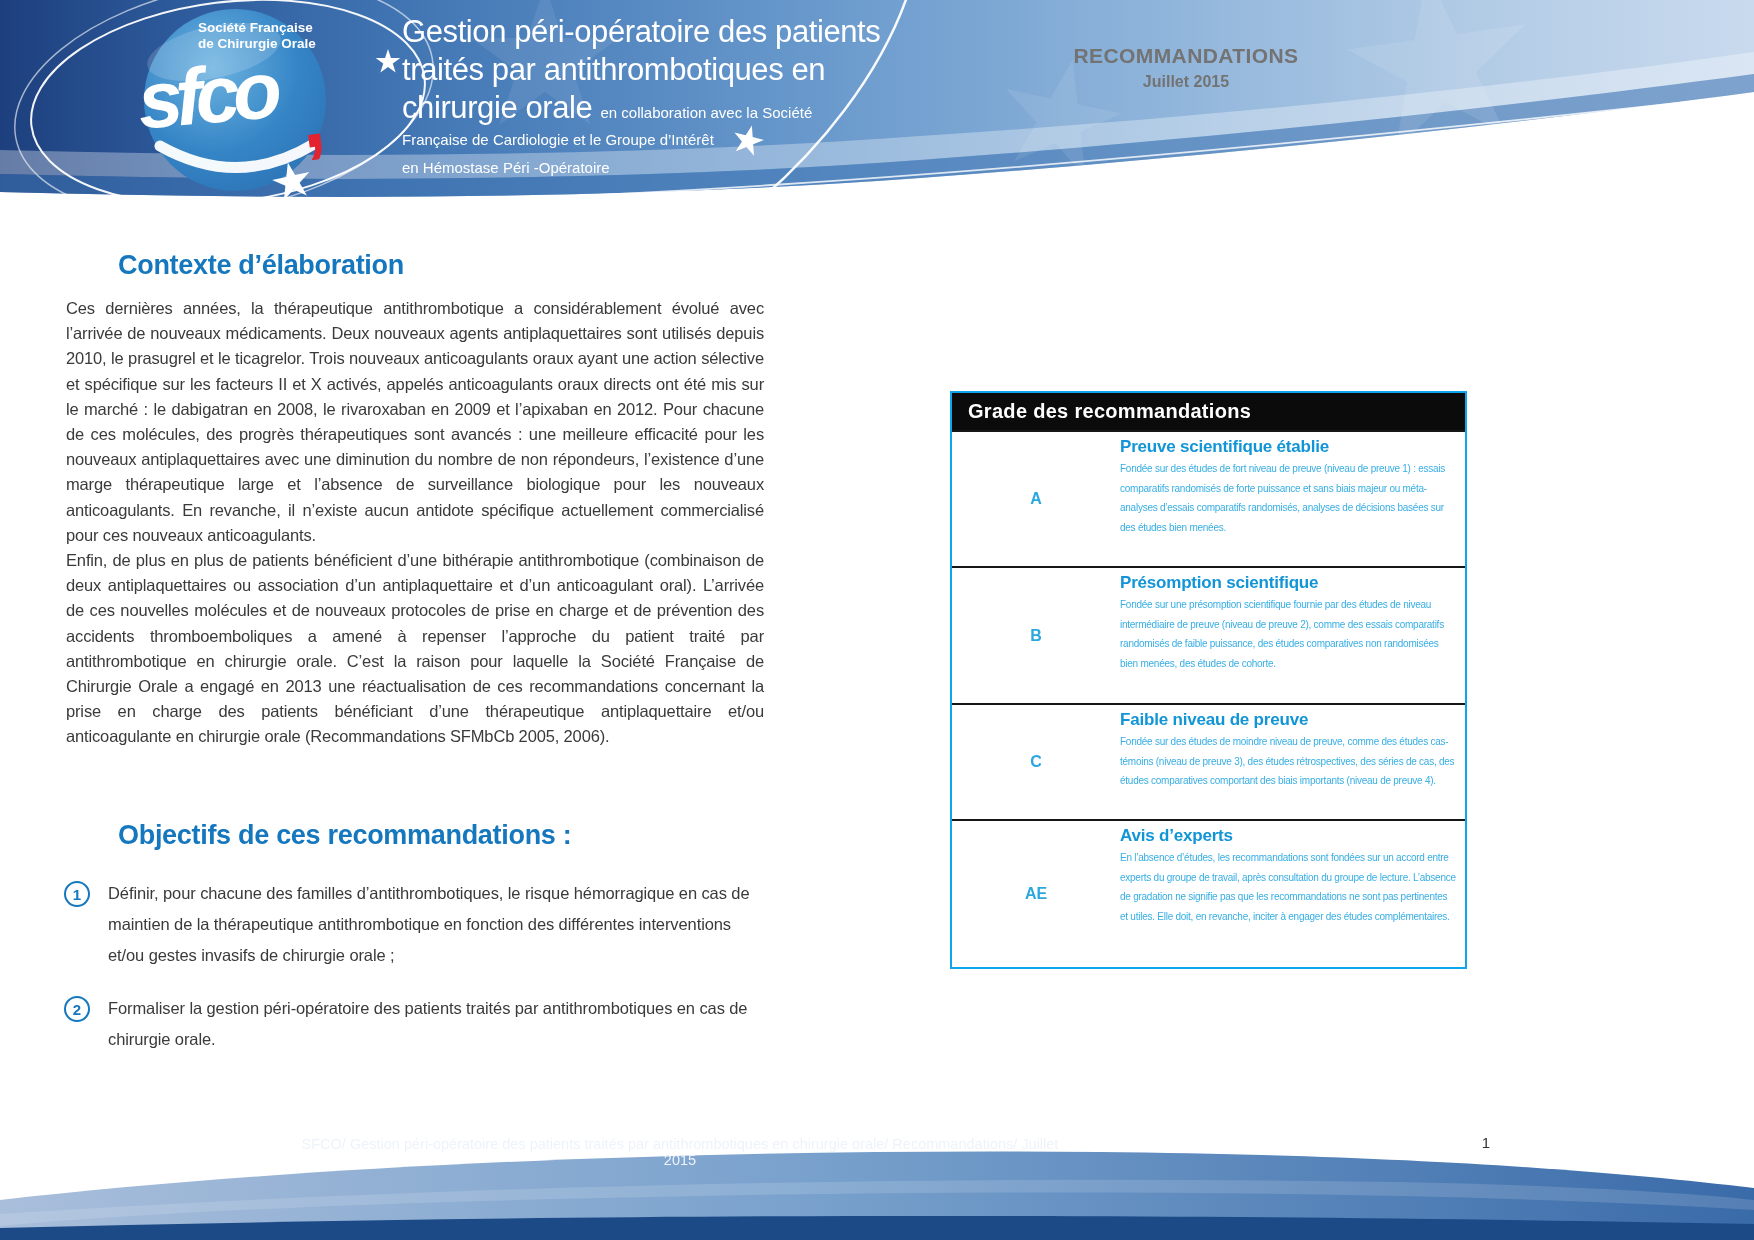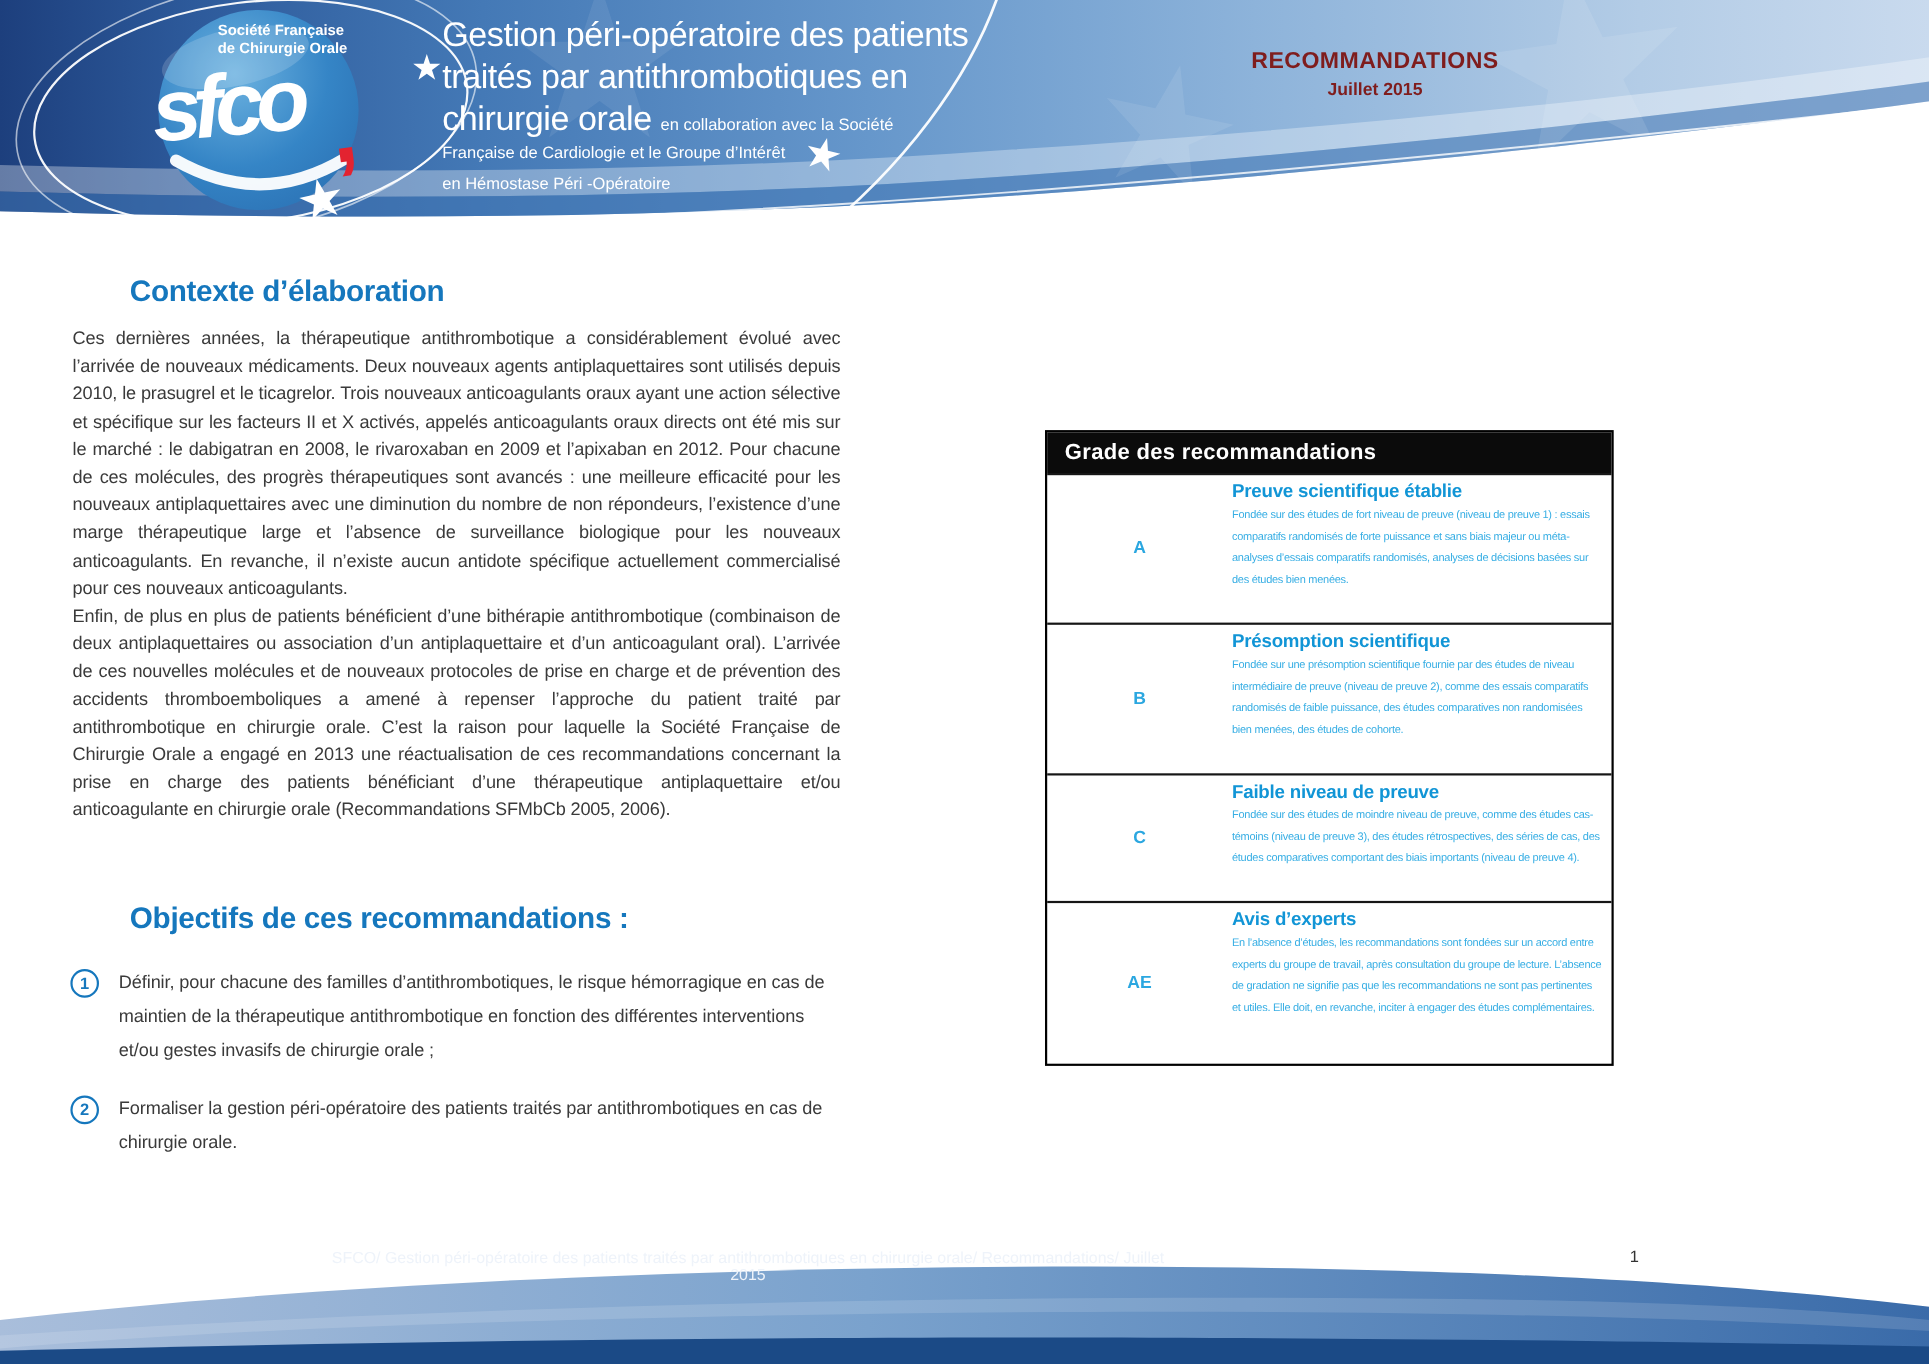--- a/index.html
+++ b/index.html
@@ -16,40 +16,40 @@
   .logo-comma{position:absolute;left:300px;top:70px;z-index:3;color:#e32330;font-weight:bold;font-size:84px;transform:rotate(-8deg);}
 
   
   .hdr-title{position:absolute;z-index:3;color:#fff;left:402px;letter-spacing:-0.4px;}
   .t-big{font-size:31px;font-weight:400;}
   .t1{top:14px;} .t2{top:52px;} .t3{top:90px;}
   .t-small{font-size:15px;font-weight:400;letter-spacing:0;}
   .t3 .t-small{margin-left:8px;text-align:right;}
   .s1{top:131px;} .s2{top:159px;}
 
-  .badge{position:absolute;left:1100px;top:44px;width:300px;z-index:3;text-align:center;color:#7f1d1d;}
+  .badge{position:absolute;left:1036px;top:44px;width:300px;z-index:3;text-align:center;color:#737373;}
   .badge-title{font-size:21px;font-weight:bold;letter-spacing:.4px;}
   .badge-date{font-size:16px;font-weight:bold;margin-top:5px;}
 
   
   .h-blue{position:absolute;color:#1577bd;font-weight:bold;font-size:27px;letter-spacing:-0.3px;z-index:2;}
   .h-contexte{left:118px;top:250px;}
   .h-objectifs{left:118px;top:820px;}
 
   .bodycopy{position:absolute;left:66px;top:296px;width:698px;z-index:2;}
   .bodycopy p{margin:0;font-size:16.5px;line-height:25.2px;color:#3a3a3a;text-align:justify;letter-spacing:-0.15px;}
 
   .objectives{position:absolute;left:64px;top:878px;width:710px;z-index:2;}
   .obj-item{display:flex;gap:18px;margin-bottom:22px;}
   .obj-num{flex:none;width:26px;height:26px;margin-top:3px;border:2px solid #1577bd;border-radius:50%;color:#1577bd;
            font-size:15px;font-weight:bold;display:flex;align-items:center;justify-content:center;box-sizing:border-box;}
   .obj-text{font-size:16.5px;line-height:31px;color:#3a3a3a;width:645px;letter-spacing:-0.1px;}
 
   
-  .grades{position:absolute;left:950px;top:391px;width:517px;z-index:2;border:2px solid #000000;background:#fff;box-sizing:border-box;}
+  .grades{position:absolute;left:950px;top:391px;width:517px;z-index:2;border:2px solid #0ea5e9;background:#fff;box-sizing:border-box;}
   .grades-header{background:#0b0b0b;color:#fff;font-size:20px;font-weight:bold;padding:7px 10px 7px 16px;letter-spacing:.3px;}
   .grow{display:flex;border-top:2px solid #161616;}
   .grow-a{min-height:134px;} .grow-b{min-height:135px;} .grow-c{min-height:114px;} .grow-ae{min-height:146px;}
   .gcell{width:168px;flex:none;display:flex;align-items:center;justify-content:center;color:#2ba7e0;font-weight:bold;font-size:16px;}
   .gcontent{flex:1;padding:5px 8px 9px 0;}
   .gtitle{color:#1195d6;font-size:17px;font-weight:bold;letter-spacing:-0.2px;margin-bottom:2px;}
   .gdesc{color:#37aee4;font-size:10px;line-height:19.5px;letter-spacing:-0.25px;}
 
   
   .page-number{position:absolute;left:1450px;top:1134px;width:40px;text-align:right;font-size:15px;color:#333;z-index:2;}

